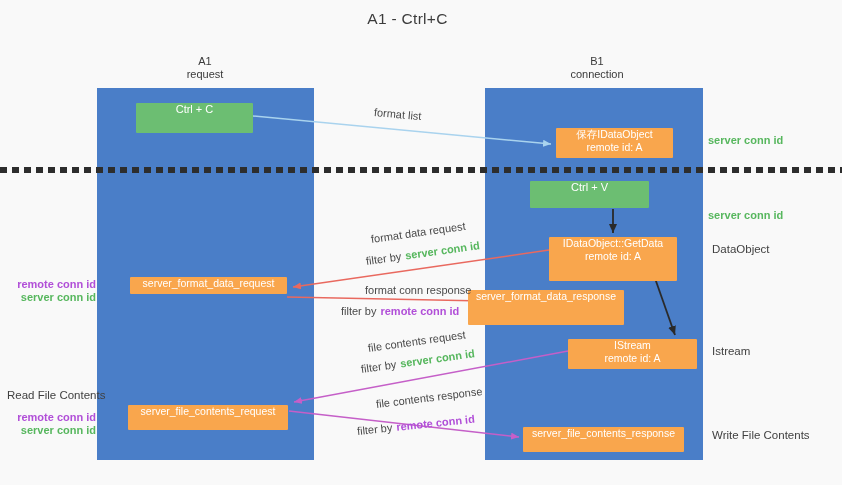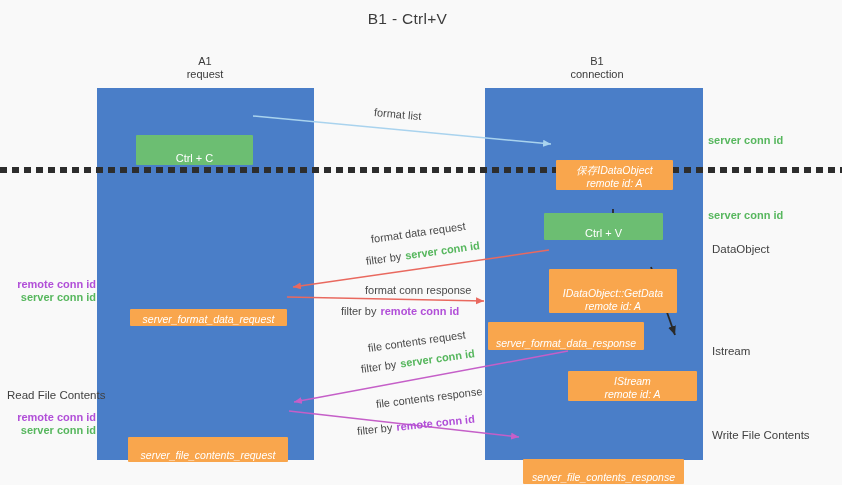--- a/index.html
+++ b/index.html
@@ -24,41 +24,41 @@
   svg.arrows{left:0;top:0;z-index:3;pointer-events:none;}
   .ln-blue{stroke:var(--format-list-blue,#a9d3ee);stroke-width:1.5;fill:none;}
   .ln-black{stroke:var(--arrow-black,#2a2a2a);stroke-width:1.8;fill:none;}
   .ln-red{stroke:var(--request-red,#e9695f);stroke-width:1.5;fill:none;}
   .ln-magenta{stroke:var(--contents-magenta,#c55fc8);stroke-width:1.5;fill:none;}
   .mk-fill-blue{fill:var(--format-list-blue,#a9d3ee);}
   .mk-fill-black{fill:var(--arrow-black,#2a2a2a);}
   .mk-fill-red{fill:var(--request-red,#e9695f);}
   .mk-fill-magenta{fill:var(--contents-magenta,#c55fc8);}
   
-  .box{z-index:4;display:flex;flex-direction:column;align-items:center;justify-content:flex-end;
-    color:#fff;font-size:10.5px;line-height:13px;text-align:center;white-space:nowrap;border-radius:1px;margin-top:32px;}
+  .box{z-index:4;display:flex;flex-direction:column;align-items:center;justify-content:flex-start;
+    color:#fff;font-size:10.5px;line-height:13px;text-align:center;white-space:nowrap;border-radius:1px;}
   .box.green{background:var(--action-green,#6cbe72);font-size:11px;}
-  .box.orange{background:var(--message-orange,#f9a64d);font-style:italic;}
+  .box.orange{background:var(--message-orange,#f9a64d);}
   
   .lbl{z-index:5;font-size:11px;color:var(--label-gray,#4a4a4a);white-space:nowrap;
     transform:rotate(var(--r,0deg));transform-origin:left center;}
   .lbl span + span{margin-left:4px;}
   .key-green{color:var(--server-conn-green,#57b75e);font-weight:700;}
   .key-purple{color:var(--remote-conn-purple,#b14fd8);font-weight:700;}
   .side{z-index:5;font-size:11.5px;color:#414141;white-space:nowrap;}
   .conn{z-index:5;font-size:11px;font-weight:700;line-height:12.5px;white-space:nowrap;}
   .conn.green{color:var(--server-conn-green,#57b75e);}
   .conn.purple{color:var(--remote-conn-purple,#b14fd8);}
   .pair{text-align:right;}
 </style>
 </head>
 <body>
 
 <div class="abs title">
-  <div>B1 - Ctrl+V</div>
+  <div>A1 - Ctrl+C</div>
 </div>
 
 <div class="abs col-header" style="left:155px">
   <div>A1</div>
   <div>request</div>
 </div>
 <div class="abs col-header" style="left:547px">
   <div>B1</div>
   <div>connection</div>
 </div>
@@ -92,31 +92,31 @@
   <line x1="289" y1="411" x2="519" y2="437" class="ln-magenta" marker-end="url(#mk-magenta)"></line>
 </svg>
 
 <div class="abs box green" style="left:136px;top:103px;width:117px;height:30px">
   <div>Ctrl + C</div>
 </div>
 <div class="abs box orange" style="left:556px;top:128px;width:117px;height:30px">
   <div>保存IDataObject</div>
   <div>remote id: A</div>
 </div>
-<div class="abs box green" style="left:544px;top:181px;width:119px;height:27px">
+<div class="abs box green" style="left:530px;top:181px;width:119px;height:27px">
   <div>Ctrl + V</div>
 </div>
 <div class="abs box orange" style="left:549px;top:237px;width:128px;height:44px">
   <div>IDataObject::GetData</div>
   <div>remote id: A</div>
 </div>
 <div class="abs box orange" style="left:130px;top:277px;width:157px;height:17px">
   <div>server_format_data_request</div>
 </div>
-<div class="abs box orange" style="left:488px;top:290px;width:156px;height:28px">
+<div class="abs box orange" style="left:468px;top:290px;width:156px;height:35px">
   <div>server_format_data_response</div>
 </div>
 <div class="abs box orange" style="left:568px;top:339px;width:129px;height:30px">
   <div>IStream</div>
   <div>remote id: A</div>
 </div>
 <div class="abs box orange" style="left:128px;top:405px;width:160px;height:25px">
   <div>server_file_contents_request</div>
 </div>
 <div class="abs box orange" style="left:523px;top:427px;width:161px;height:25px">

